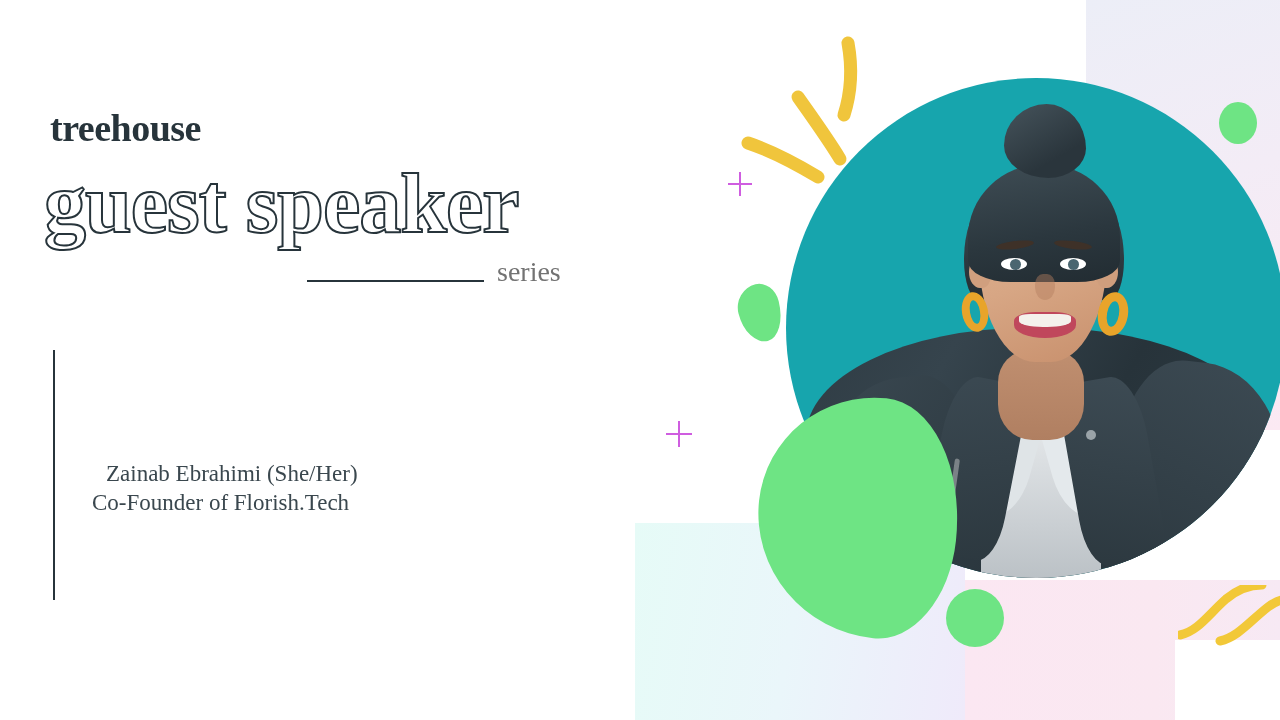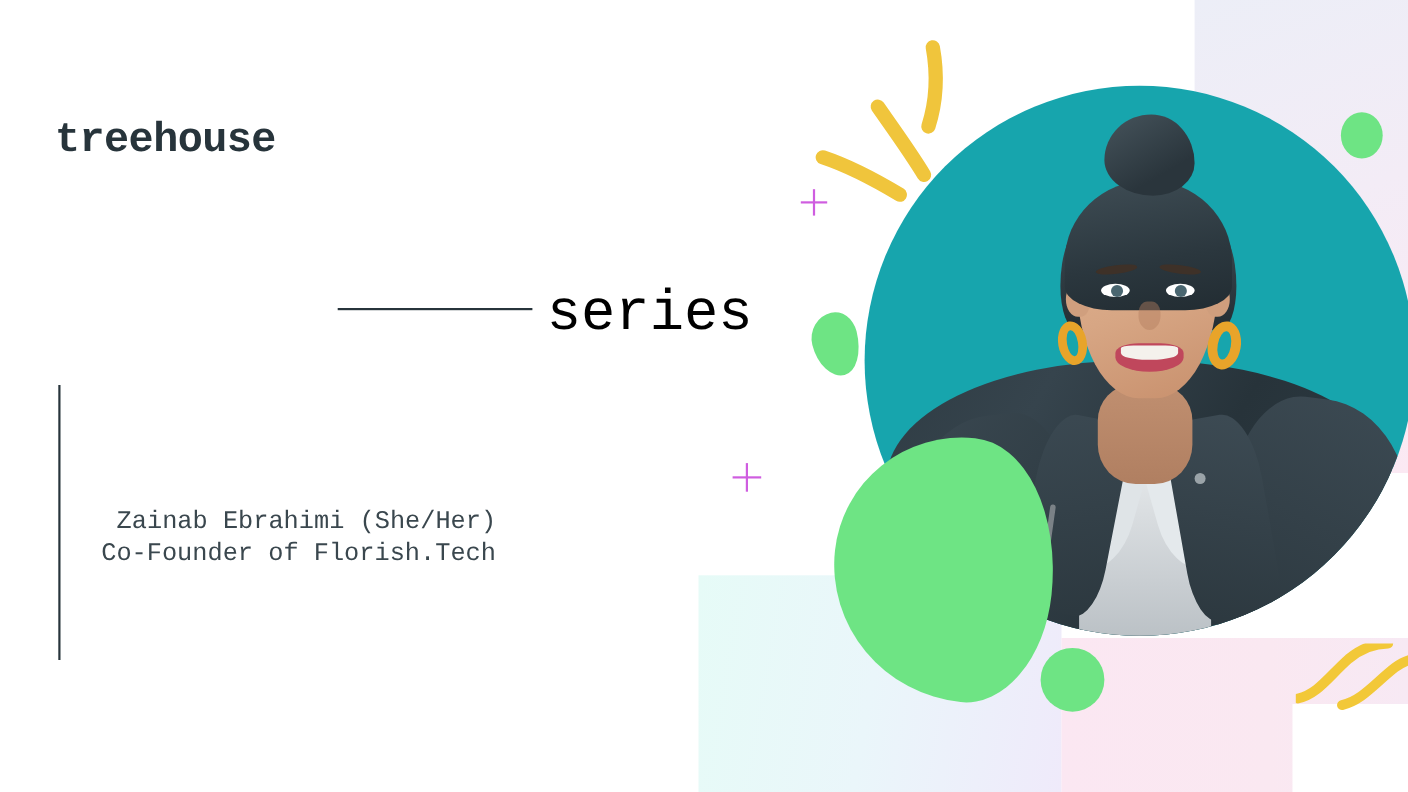--- a/index.html
+++ b/index.html
@@ -6,21 +6,21 @@
     margin: 0;
     padding: 0;
     background: #ffffff;
   }
   #stage {
     position: relative;
     width: 1280px;
     height: 720px;
     overflow: hidden;
     background: #ffffff;
-    font-family: Liberation Mono, monospace;
+    font-family: Liberation Serif, serif;
   }
 
   
   .panel-topright {
     position: absolute;
     left: 1086px; top: 0;
     width: 194px; height: 430px;
     background: linear-gradient(160deg, #eceef7 0%, #f3ecf6 45%, #fbe9f3 100%);
   }
   .panel-bottomleft {
@@ -342,23 +342,23 @@
   }
   .series-rule {
     position: absolute;
     left: 307px; top: 280px;
     width: 177px; height: 2px;
     background: #27343b;
   }
   .series-word {
     position: absolute;
     left: 497px; top: 256px;
-    font-size: 52px;
+    font-size: 28px;
     font-weight: 500;
-    color: #000000;
+    color: #737373;
   }
 
   .vrule {
     position: absolute;
     left: 53px; top: 350px;
     width: 2px; height: 250px;
     background: #27343b;
   }
 
   .talk-title {
@@ -455,20 +455,21 @@
   <svg class="sparkle" style="left:1178px; top:585px; width:105px; height:100px;" viewBox="0 0 105 100">
     <path d="M2 50 C20 46, 30 30, 48 14 C60 4, 72 0, 84 0" stroke="#f2c838" stroke-width="9" stroke-linecap="round" fill="none"></path>
     <path d="M42 56 C60 52, 72 36, 90 22 C98 16, 104 14, 110 14" stroke="#f2c838" stroke-width="9" stroke-linecap="round" fill="none"></path>
   </svg>
 
   <div class="plus plus-1"></div>
   <div class="plus plus-2"></div>
 
   <div class="brand">treehouse</div>
 
+  <div class="headline-outline">guest speaker</div>
 
   <div class="series-rule"></div>
   <div class="series-word">series</div>
 
   <div class="vrule"></div>
 
   <div class="speaker-name">Zainab Ebrahimi (She/Her)</div>
   <div class="speaker-role">Co-Founder of Florish.Tech</div>
 
 </div>

